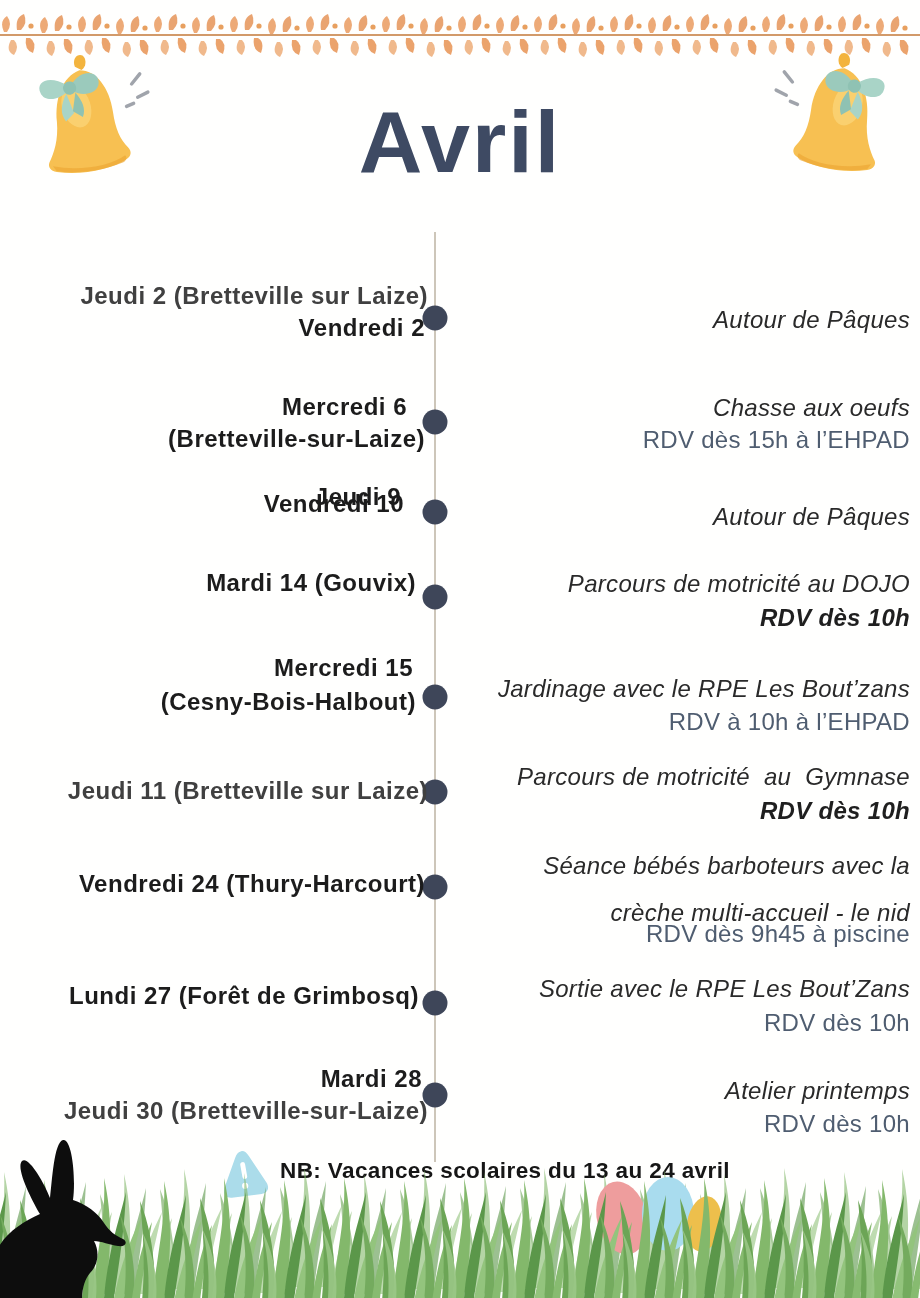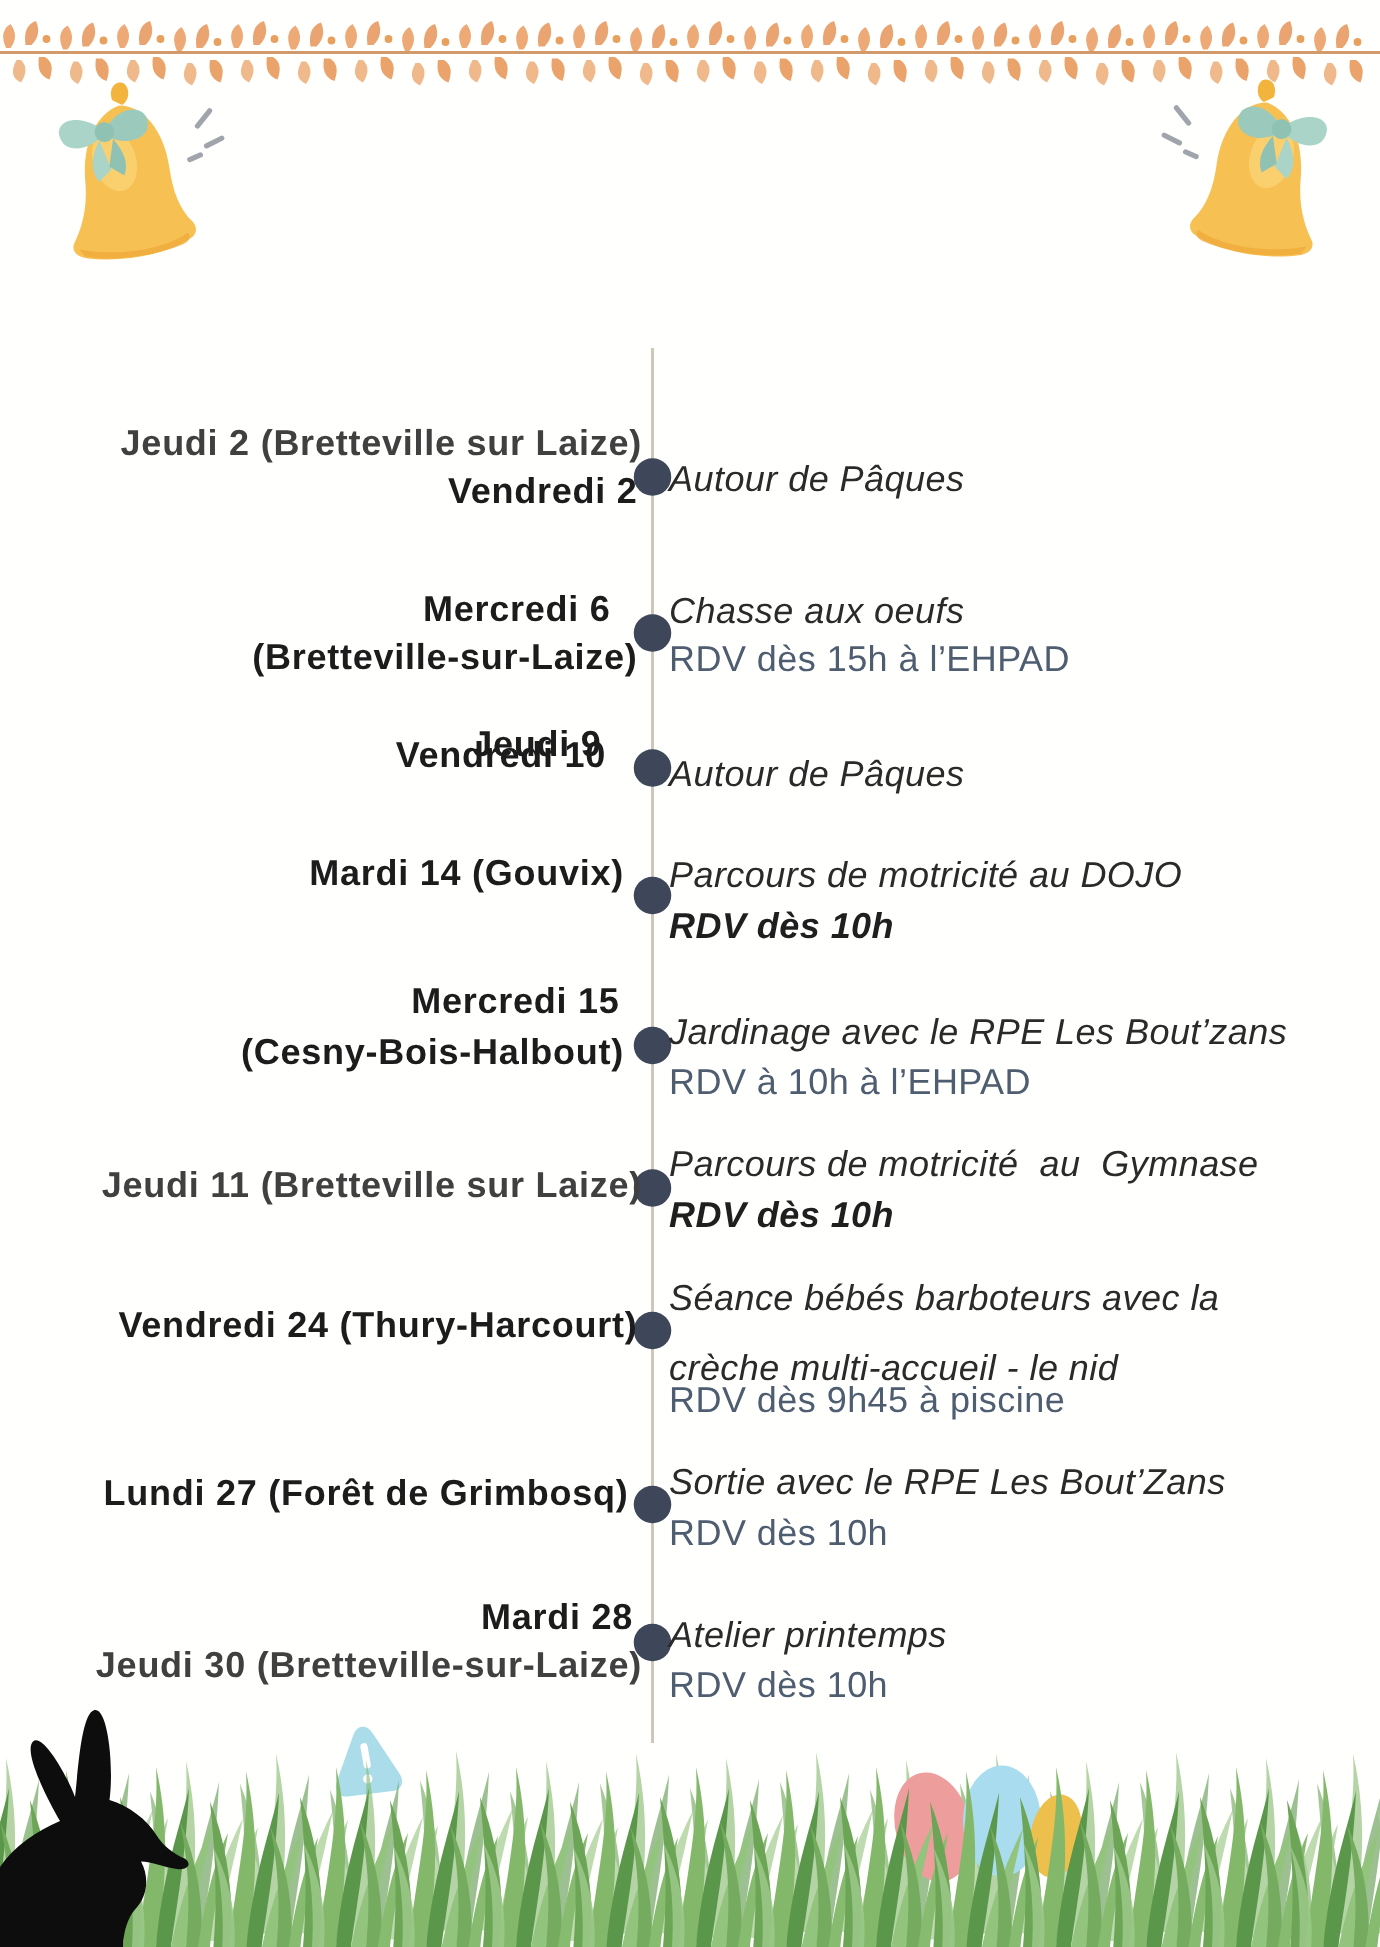--- a/index.html
+++ b/index.html
@@ -21,21 +21,21 @@
   .dot{
     position:absolute;left:435px;width:25px;height:25px;border-radius:50%;
     background:#3e4659;transform:translate(-50%,-50%);
   }
   .dl{
     position:absolute;font-size:24px;font-weight:700;line-height:30px;
     color:#1c1c1c;white-space:pre;letter-spacing:.5px;
   }
   .dl.hl{color:#404040;}
   .ev{
-    position:absolute;left:446px;width:464px;text-align:left;font-size:24px;
+    position:absolute;left:446px;width:464px;text-align:right;font-size:24px;
     line-height:31px;color:#2a2a2a;white-space:pre;letter-spacing:.3px;
   }
   .ev.it{font-style:italic;}
   .ev.rdv{font-weight:400;color:#4f5d70;}
   .ev.rdvi{font-weight:700;font-style:italic;color:#1f1f1f;}
   
   .note-icon{position:absolute;left:218px;top:1146px;width:52px;height:54px;}
   .note-text{
     position:absolute;left:280px;top:1158px;font-size:22.5px;font-weight:700;
     color:#161616;letter-spacing:.4px;white-space:pre;
@@ -115,20 +115,21 @@
       <path d="M53,38 C59,48 61,55 57,63 L48,56 Z" fill="#8fc2b3"></path>
       <circle cx="48" cy="33" r="6.5" fill="#8fc2b3"></circle>
     </g>
     <g stroke="#a0a4ab" stroke-width="3.4" stroke-linecap="round">
       <line x1="104" y1="31" x2="112" y2="21"></line>
       <line x1="110" y1="44" x2="120" y2="39"></line>
       <line x1="99" y1="53" x2="106" y2="50"></line>
     </g>
   </svg>
 
+  <div class="title">Avril</div>
 
   <div>
     <div class="tl-line"></div>
 
     <div class="dot" style="top:318px"></div>
     <div class="dot" style="top:422px"></div>
     <div class="dot" style="top:512px"></div>
     <div class="dot" style="top:597px"></div>
     <div class="dot" style="top:697px"></div>
     <div class="dot" style="top:792px"></div>
@@ -177,20 +178,21 @@
     <div class="ev rdv" style="top:1108px">RDV dès 10h</div>
   </div>
 
   <svg class="note-icon" viewBox="0 0 52 54" aria-hidden="true">
     <g transform="rotate(-7 26 27)">
       <path d="M26,5 C29,5 31,7 33,11 L47,39 C50,45 47,50 41,50 L11,50 C5,50 2,45 5,39 L19,11 C21,7 23,5 26,5 Z" fill="#abdcea"></path>
       <rect x="23.6" y="16" width="4.8" height="17" rx="2.4" fill="#ffffff" transform="rotate(-3 26 24)"></rect>
       <circle cx="25.6" cy="40" r="3.1" fill="#ffffff"></circle>
     </g>
   </svg>
+  <div class="note-text">NB: Vacances scolaires du 13 au 24 avril</div>
 
   <svg class="grass" viewBox="0 0 920 140" aria-hidden="true">
     <defs>
       <g id="tuft">
         <path d="M2,140 C6,96 2,62 0,40 C12,70 16,104 14,140 Z" fill="#6ca556"></path>
         <path d="M12,140 C18,88 26,58 24,20 C34,64 30,104 24,140 Z" fill="#83b86b"></path>
         <path d="M24,140 C28,92 40,60 46,34 C44,80 38,110 34,140 Z" fill="#5b974a"></path>
         <path d="M34,140 C42,100 54,74 62,58 C54,96 48,118 44,140 Z" fill="#93c47d"></path>
         <path d="M44,140 C48,104 44,76 40,56 C52,84 56,112 54,140 Z" fill="#74ab5e"></path>
         <path d="M52,140 C58,100 66,76 72,64 C66,100 62,120 60,140 Z" fill="#87bb70"></path>

